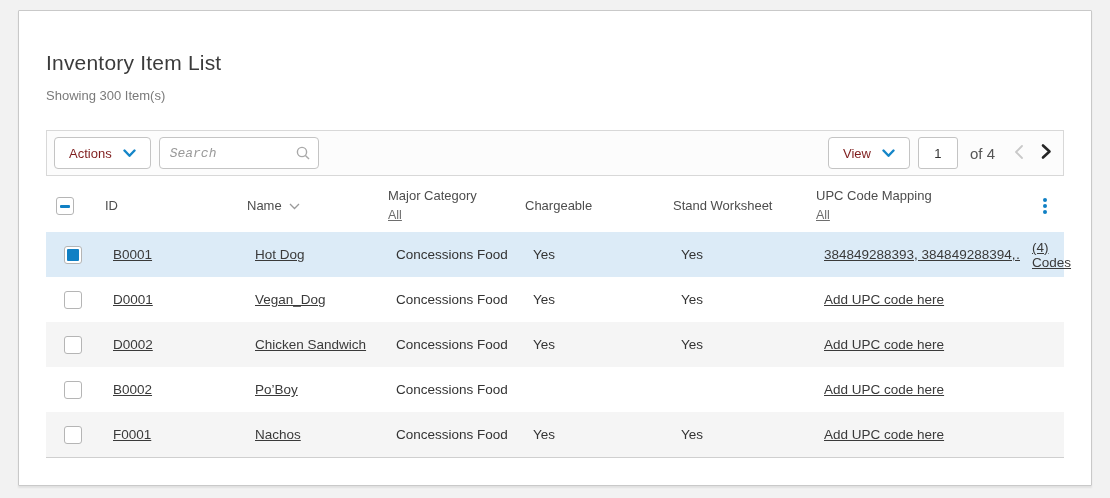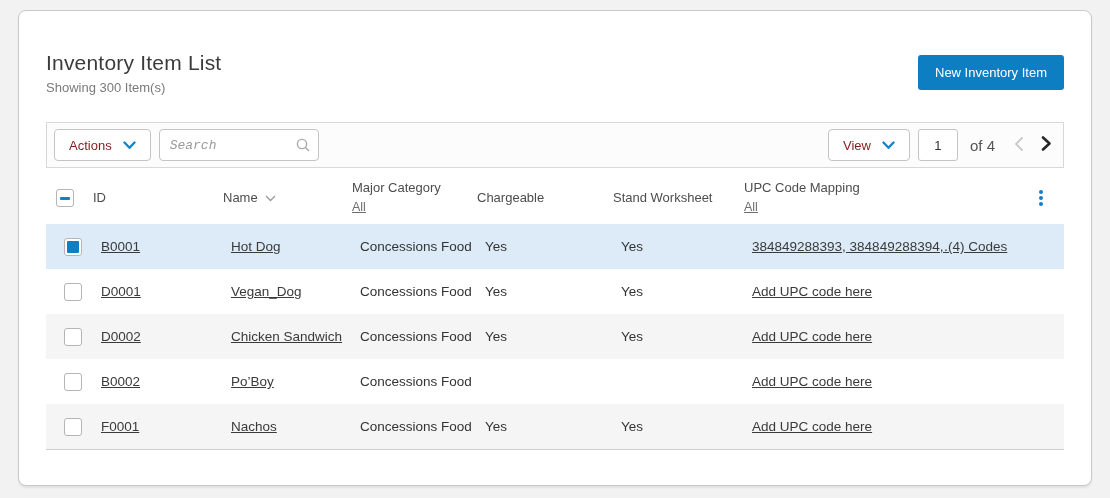--- a/index.html
+++ b/index.html
@@ -5,29 +5,29 @@
   * { box-sizing: border-box; margin: 0; padding: 0; }
   html, body { width: 1110px; height: 498px; }
   body {
     background: #f2f2f2;
     font-family: "Liberation Sans", "DejaVu Sans", sans-serif;
     color: #333;
   }
   .card {
     background: #fff;
     border: 1px solid #c9c9c9;
-    border-radius: 8px;
+    border-radius: 1px;
     margin: 10px 18px;
     height: 476px;
     padding: 40px 27px 0;
     box-shadow: 0 2px 2px rgba(0,0,0,.07);
   }
   .top-row { display: flex; justify-content: space-between; align-items: flex-start; }
   .page-title { font-size: 21px; font-weight: 400; color: #3b3b3b; letter-spacing: .2px; }
-  .page-subtitle { font-size: 13px; color: #7a7a7a; margin-top: 5px; }
+  .page-subtitle { font-size: 13px; color: #7a7a7a; margin-top: 13px; }
   .btn-primary {
     background: #0d7ec2; color: #fff; border: none; border-radius: 3px;
     font-size: 13px; font-family: inherit; padding: 10px 17px; margin-top: 4px; cursor: pointer;
   }
   .toolbar {
     margin-top: 27px; height: 46px;
     border: 1px solid #d8d8d8; background: #fcfcfc;
     display: flex; align-items: center; justify-content: space-between;
     padding: 0 7px;
   }
@@ -47,20 +47,21 @@
   .page-input {
     width: 40px; height: 32px; border: 1px solid #c4c4c4; border-radius: 3px;
     text-align: center; font-size: 13px; font-family: inherit; color: #333;
   }
   .of-label { font-size: 15px; color: #555; margin: 0 6px 0 4px; }
   .pag-btn { background: none; border: none; padding: 2px 4px; cursor: pointer; display: flex; align-items: center; }
   .grid {
     display: grid;
     grid-template-columns: 47px 130px 129px 125px 136px 131px 196px 1fr 32px;
     align-items: center;
+    gap: 12px;
   }
   .thead { min-height: 52px; font-size: 13px; color: #4d4d4d; margin-top: 4px; line-height: 1.45; }
   .th-name { display: flex; align-items: flex-start; gap: 7px; cursor: pointer; }
   .all-link { color: #6e6e6e; text-decoration: underline; font-size: 12.5px; cursor: pointer; display: inline-block; }
   .tbody { border-bottom: 1px solid #cfcfcf; }
   .trow { height: 45px; font-size: 13.5px; color: #333; padding-left: 8px; }
   .trow.alt { background: #f5f5f5; }
   .trow.selected { background: #dcebf7; }
   .lnk { color: #3a3a3a; text-decoration: underline; cursor: pointer; }
   .upc-cell { overflow: hidden; white-space: nowrap; padding-right: 8px; }
@@ -77,21 +78,20 @@
 </head>
 <body>
 
 <div class="card">
 
   <div class="top-row">
     <div>
       <div class="page-title">Inventory Item List</div>
       <div class="page-subtitle">Showing 300 Item(s)</div>
     </div>
-    <button class="btn-primary">New Inventory Item</button>
   </div>
 
   <div class="toolbar">
     <div class="tb-group">
       <button class="btn-dropdown">
         <span>Actions</span>
         <span>
           <svg width="13" height="9" viewBox="0 0 13 9">
               <path d="M1.5 1.5 L6.5 6.8 L11.5 1.5" fill="none" stroke="#1586c8" stroke-width="2.4" stroke-linecap="round" stroke-linejoin="round"></path>
             </svg>

